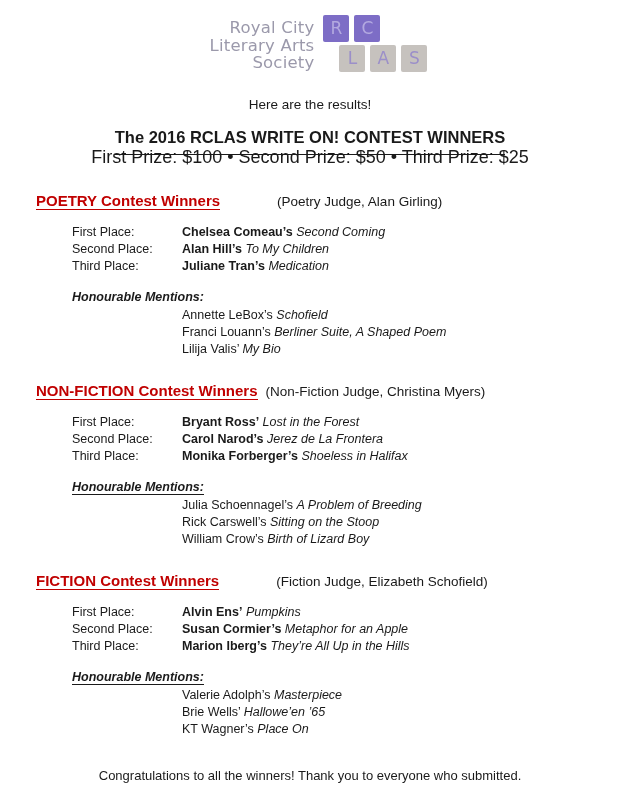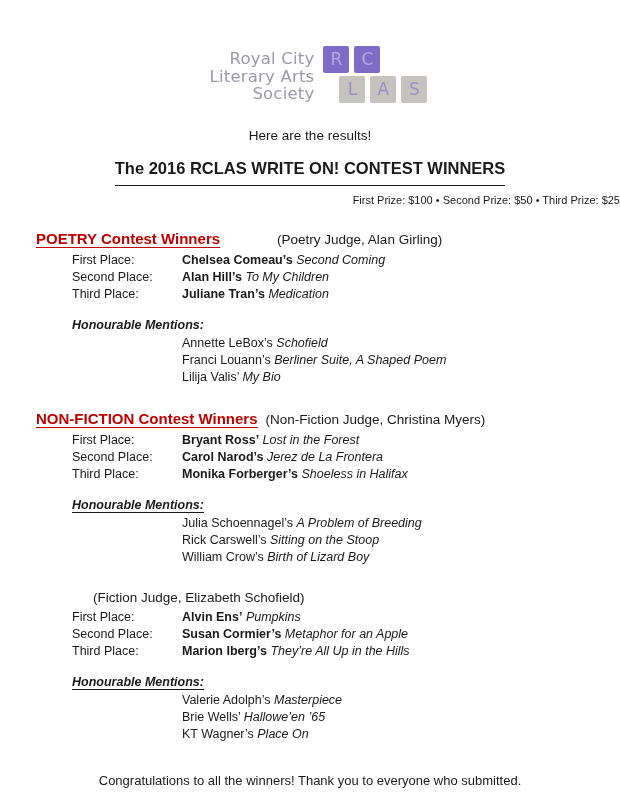--- a/index.html
+++ b/index.html
@@ -14,21 +14,21 @@
     color: #1a1a1a;
     position: relative;
     overflow: hidden;
   }
 
   
   .logo-block {
     display: flex;
     justify-content: center;
     align-items: flex-start;
-    padding-top: 44px;
+    padding-top: 13px;
   }
   .logo-inner {
     display: flex;
     align-items: flex-start;
   }
   .logo-words {
     text-align: right;
     color: #9b99ab;
     font-size: 16.5px;
     line-height: 17.5px;
@@ -74,23 +74,22 @@
     text-align: center;
     font-size: 16.5px;
     font-weight: bold;
     margin-top: 16px;
   }
   .main-title span {
     border-bottom: 1.5px solid #1a1a1a;
     padding-bottom: 8px;
   }
   .prizes {
-    text-align: right;
-    font-size: 11px;
-    margin-top: 16px;
+    text-align: center;
+    font-size: 18px;
   }
 
   
   .section { margin-top: 24px; }
   .section-head {
     display: flex;
     align-items: baseline;
     padding-left: 36px;
   }
   .section-title {
@@ -102,21 +101,21 @@
   }
   .section-judge {
     font-size: 13.5px;
     color: #1a1a1a;
     white-space: nowrap;
   }
   .judge-pad-wide { margin-left: 57px; }
   .judge-pad-narrow { margin-left: 8px; }
 
   .places {
-    margin-top: 4px;
+    margin-top: 14px;
     padding-left: 72px;
   }
   .place-row {
     display: flex;
     font-size: 12.5px;
     line-height: 17px;
   }
   .place-label { width: 110px; flex: none; }
   .place-entry { white-space: nowrap; }
   .place-entry b { font-weight: bold; }
@@ -225,20 +224,21 @@
       </div>
       <div class="hm-label"><span class="underlined">Honourable Mentions:</span></div>
       <div class="hm-list">
         <div class="hm-row"><span>Julia Schoennagel’s</span> <i>A Problem of Breeding</i></div>
         <div class="hm-row"><span>Rick Carswell’s</span> <i>Sitting on the Stoop</i></div>
         <div class="hm-row"><span>William Crow’s</span> <i>Birth of Lizard Boy</i></div>
       </div>
     </div>
     <div class="section">
       <div class="section-head">
+        <div class="section-title">FICTION Contest Winners</div>
         <div class="section-judge judge-pad-wide">(Fiction Judge, Elizabeth Schofield)</div>
       </div>
       <div class="places">
         <div class="place-row">
           <div class="place-label">First Place:</div>
           <div class="place-entry"><b>Alvin Ens’</b> <i>Pumpkins</i></div>
         </div>
         <div class="place-row">
           <div class="place-label">Second Place:</div>
           <div class="place-entry"><b>Susan Cormier’s</b> <i>Metaphor for an Apple</i></div>

